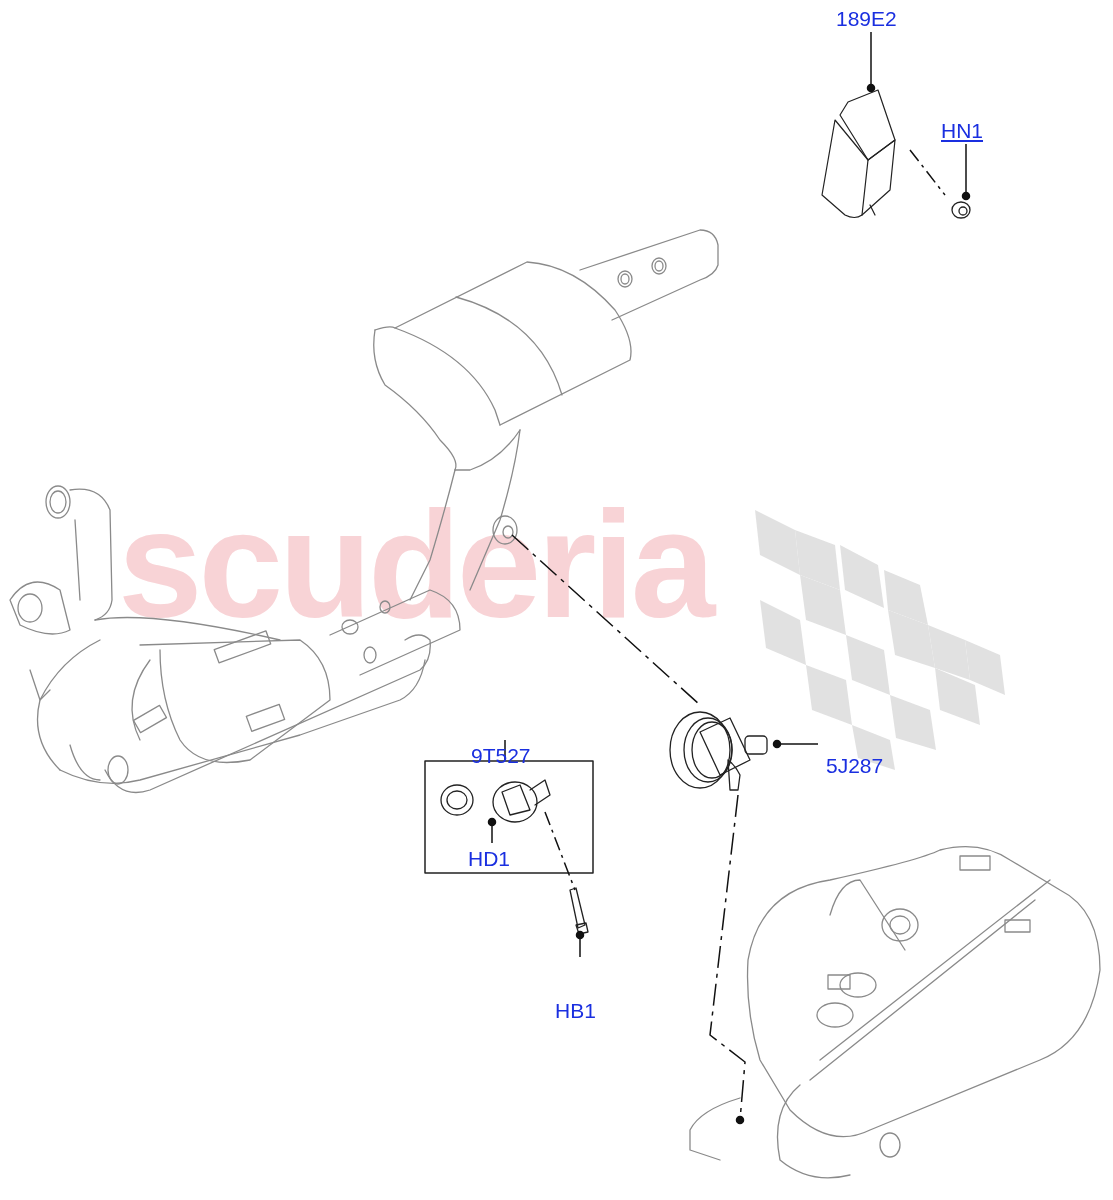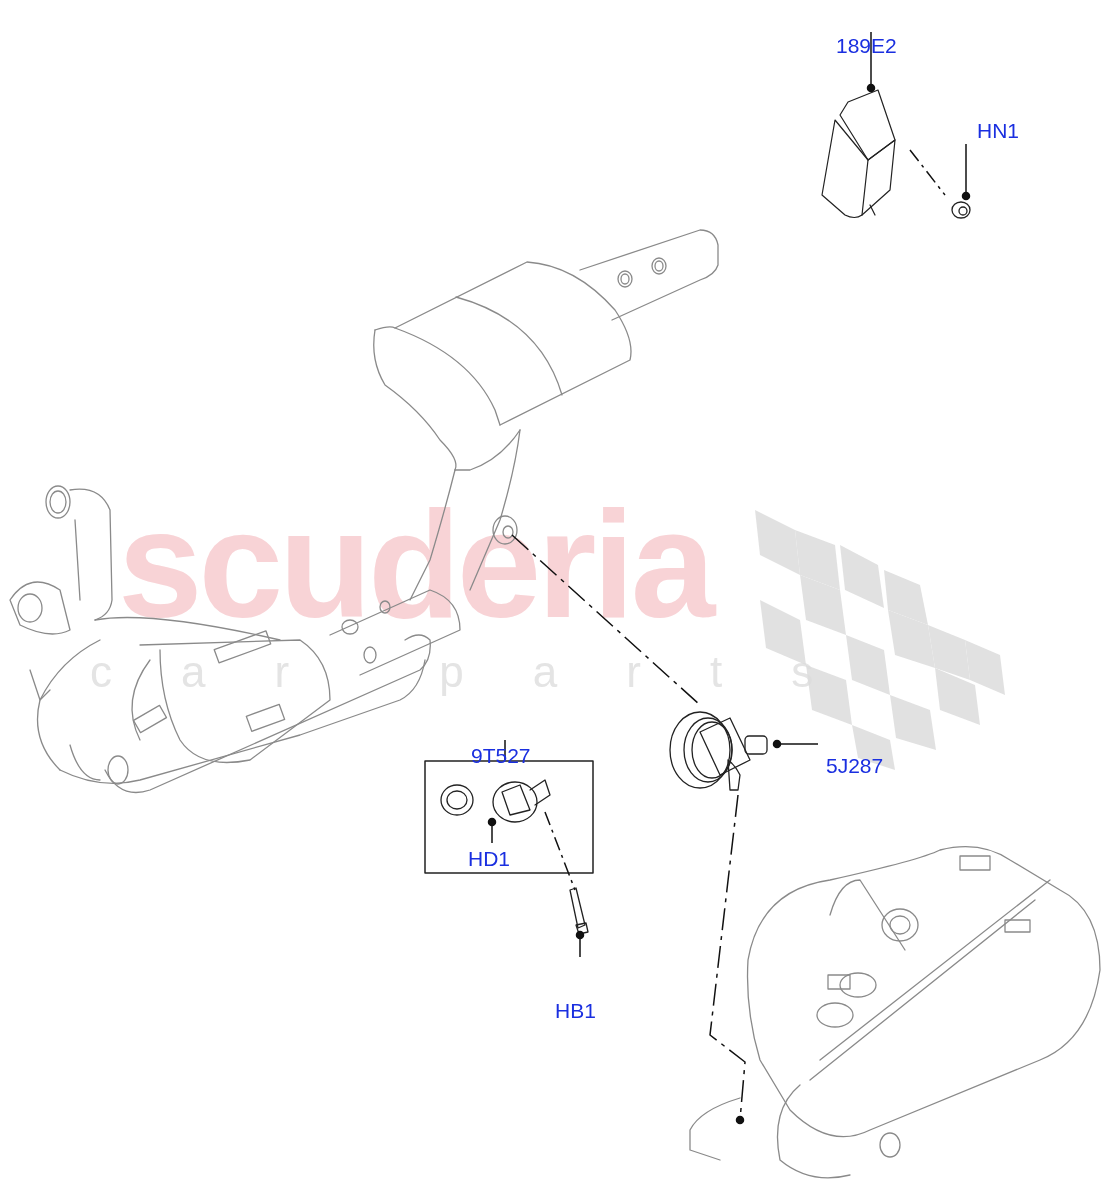--- a/index.html
+++ b/index.html
@@ -8,21 +8,20 @@
   .callout { position:absolute; color:#1a2fe0; font-size:21px; line-height:1; white-space:nowrap; font-family:"Liberation Sans", sans-serif; }
   .wm-main { position:absolute; left:82px; top:488px; font-size:152px; font-weight:bold; color:#f8d3d6; letter-spacing:-4px; font-family:"Liberation Sans", sans-serif; line-height:1;margin-left:36px; }
   .wm-sub { position:absolute; left:90px; top:650px; font-size:44px; color:#e4e4e4; letter-spacing:69px; font-family:"Liberation Sans", sans-serif; line-height:1; }
 </style>
 </head>
 <body>
 
 <div id="canvas">
 
   <div class="wm-main">scuderia</div>
-  <div class="wm-sub">car parts</div>
 
   <svg class="layer" width="1113" height="1200" viewBox="0 0 1113 1200">
 
     <g fill="#dcdcdc" opacity="0.85">
       <polygon points="755,510 795,530 800,575 760,555"></polygon>
       <polygon points="795,530 835,545 840,590 800,575"></polygon>
       <polygon points="840,545 878,565 884,608 845,590"></polygon>
       <polygon points="800,575 840,590 846,635 806,620"></polygon>
       <polygon points="884,570 920,585 928,625 888,610"></polygon>
       <polygon points="760,600 800,620 806,665 766,648"></polygon>
@@ -150,20 +149,20 @@
       <circle cx="580" cy="935" r="3.5" fill="#111"></circle>
       <path d="M545,812 L575,890" stroke-dasharray="14,5,3,5"></path>
       <line x1="777" y1="744" x2="818" y2="744"></line>
       <circle cx="777" cy="744" r="3.5" fill="#111"></circle>
       <path d="M512,535 L700,705" stroke-dasharray="22,6,4,6"></path>
       <path d="M738,795 L710,1035 L745,1062 L740,1120" stroke-dasharray="22,6,4,6"></path>
       <circle cx="740" cy="1120" r="3.5" fill="#111"></circle>
     </g>
   </svg>
 
-  <div class="callout" style="left:836px; top:8px;margin-top:27px;">189E2</div>
-  <div class="callout" style="left:977px; top:120px;">HN1</div>
+  <div class="callout" style="left:836px; top:8px;">189E2</div>
+  <div class="callout" style="left:941px; top:120px;text-decoration:underline;">HN1</div>
   <div class="callout" style="left:471px; top:745px;">9T527</div>
   <div class="callout" style="left:468px; top:848px;">HD1</div>
   <div class="callout" style="left:555px; top:1000px;">HB1</div>
   <div class="callout" style="left:826px; top:755px;">5J287</div>
 
 </div>
 
 </body></html>

